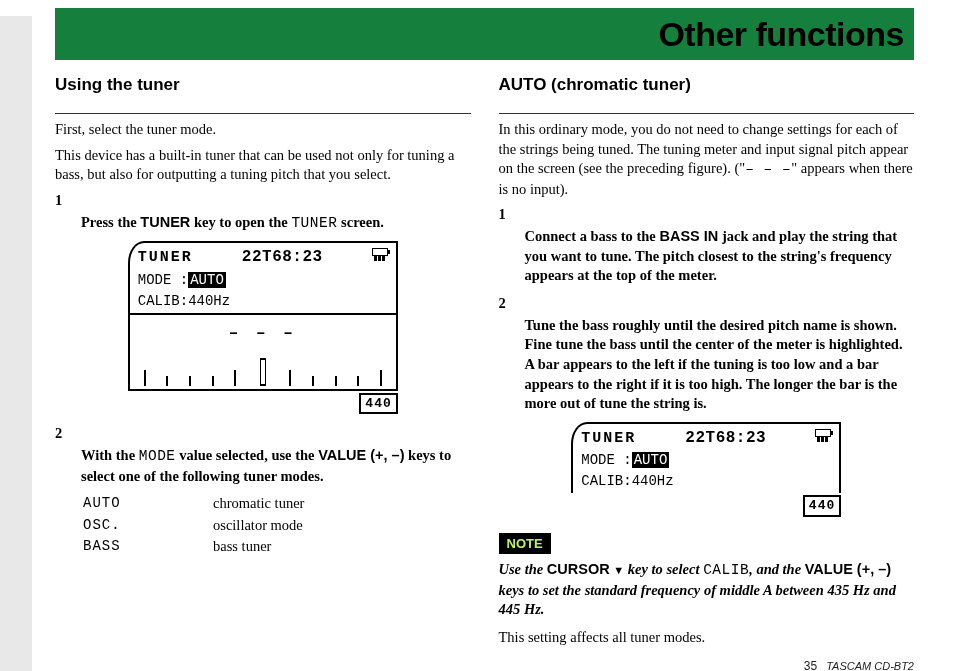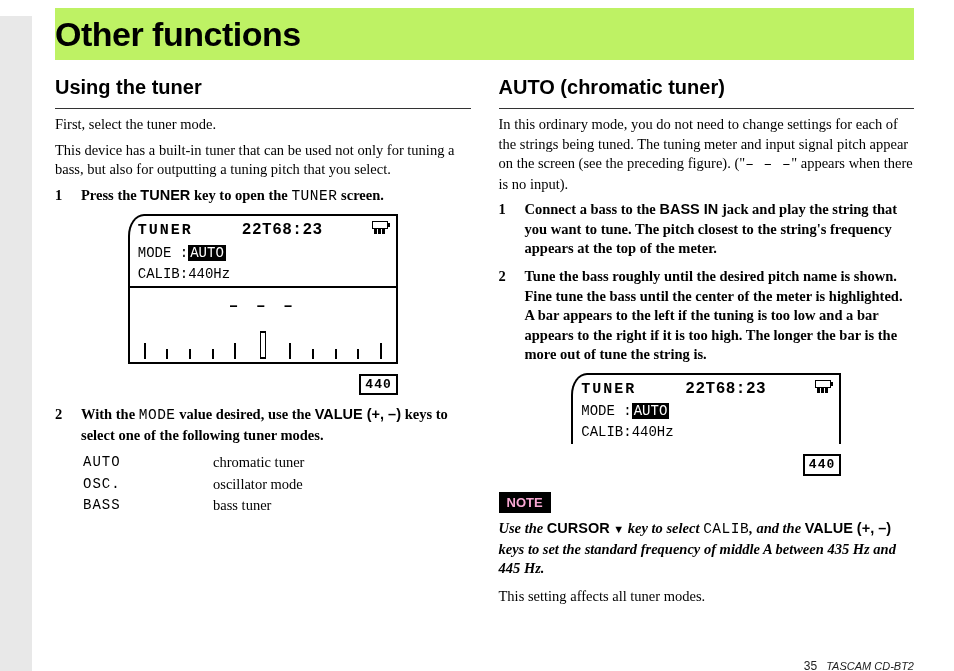--- a/index.html
+++ b/index.html
@@ -1,27 +1,27 @@
 <!DOCTYPE html>
 <html><head>
 <meta charset="utf-8">
 <style>
   * { box-sizing: border-box; margin: 0; padding: 0; }
   html, body { width: 954px; height: 671px; background: #fff; font-family: Georgia, 'Times New Roman', serif; color: #000; }
   .page { position: relative; width: 954px; height: 671px; padding: 0 40px 0 55px; }
   .tab { position: absolute; left: 0; top: 8px; width: 32px; height: 655px; background: #e8e8e8; }
-  .header-bar { height: 52px; background: #bef264; margin: 8px 0 14px 0; display: flex; align-items: center; padding-right: 10px; }
+  .header-bar { height: 52px; background: #15803d; margin: 8px 0 14px 0; display: flex; align-items: center; justify-content: flex-end; padding-right: 10px; }
   .header-title { font-family: Arial, Helvetica, sans-serif; font-weight: 900; font-size: 34px; color: #000; letter-spacing: -0.5px; }
   .columns { display: flex; gap: 28px; }
   .col { flex: 1; font-size: 14.5px; line-height: 1.35; }
-  .section-title { font-family: Arial, Helvetica, sans-serif; font-weight: 800; font-size: 20px; margin-bottom: 6px; border-bottom: 1.5px solid #333; padding-bottom: 7px; }
+  .section-title { font-family: Arial, Helvetica, sans-serif; font-weight: 800; font-size: 17px; margin-bottom: 6px; border-bottom: 1.5px solid #333; padding-bottom: 16px; }
   .para { margin-bottom: 6px; }
   .step { display: flex; margin-bottom: 8px; }
   .step-num { width: 26px; flex: none; font-weight: bold; font-family: Georgia, serif; }
-  .step-body { flex: 1; font-weight: bold; font-family: Georgia, serif; }
+  .step-body { flex: 1; font-weight: bold; font-family: Georgia, serif; margin-top: 22px; }
   .mono { font-family: 'Courier New', monospace; font-weight: normal; letter-spacing: 0.5px; }
   .sans-b { font-family: Arial, Helvetica, sans-serif; font-weight: bold; }
   .lcd-wrap { display: flex; justify-content: center; margin: 8px 0 10px 0; }
   .lcd { width: 270px; }
   .lcd-top { border: 2px solid #000; border-bottom: none; border-top-left-radius: 16px 22px; padding: 4px 8px 2px 8px; font-family: 'Courier New', monospace; }
   .lcd-row1 { display: flex; align-items: baseline; justify-content: space-between; font-size: 13px; font-weight: bold; }
   .lcd-tuner { letter-spacing: 2px; font-size: 15px; }
   .lcd-time { font-size: 16px; letter-spacing: 0.5px; }
   .lcd-batt { display: inline-block; width: 16px; height: 8px; border: 1.3px solid #000; position: relative; }
   .lcd-batt::after { content: ''; position: absolute; right: -3px; top: 1px; width: 2px; height: 4px; background: #000; }
@@ -31,27 +31,27 @@
   .lcd-meter { border: 2px solid #000; height: 78px; position: relative; }
   .meter-ticks { position: absolute; left: 0; right: 0; top: 43px; height: 28px; display:flex; justify-content: space-between; padding: 0 14px; }
   .tick { width: 2px; background: #000; }
   .tick.sh { height: 10px; align-self: flex-end; }
   .tick.md { height: 16px; align-self: flex-end; }
   .tick.ctr { width: 12px; height: 28px; border: 2px solid #000; background: #fff; align-self: flex-end; transform: scaleX(0.5); }
   .meter-center-text { position:absolute; left:50%; top:8px; transform:translateX(-50%); font-family:'Courier New',monospace; font-size:16px; font-weight:bold; letter-spacing:4px; }
   .meter-pitch { position:absolute; left:50%; top:3px; transform:translateX(-50%); font-family:'Courier New',monospace; font-size:20px; font-weight:bold; }
   .meter-pitch sub { font-size: 12px; vertical-align: baseline; }
   .meter-bar { position:absolute; top:28px; height:10px; background:#000; }
-  .lcd-440 { text-align:right; margin-top:10px;text-decoration:underline; }
+  .lcd-440 { text-align:right; margin-top:2px;text-decoration:underline; }
   .lcd-440 span { display:inline-block; border:2px solid #000; font-family:'Courier New',monospace; font-size:13px; font-weight:bold; padding:0 4px; letter-spacing:1px; }
   .mode-table { margin: 4px 0 6px 28px; }
   .mode-row { display: flex; margin-bottom: 2px; }
   .mode-key { width: 130px; font-family: 'Courier New', monospace; letter-spacing: 1px; font-size: 14px; }
   .mode-val { font-family: Georgia, serif; }
-  .note-label { display: inline-block; background: #000; color: #f9a8d4; font-family: Arial, Helvetica, sans-serif; font-weight: bold; font-size: 13px; padding: 2px 8px; margin: 6px 0 6px 0; }
+  .note-label { display: inline-block; background: #000; color: #bef264; font-family: Arial, Helvetica, sans-serif; font-weight: bold; font-size: 13px; padding: 2px 8px; margin: 6px 0 6px 0; }
   .note-text { font-style: italic; font-weight: bold; font-family: Georgia, serif; margin-bottom: 8px; }
   .footer { position: absolute; right: 40px; bottom: 6px; font-size: 11px; font-family: Arial, Helvetica, sans-serif; font-style: italic; color: #222; }
   .footer .pg { font-style: normal; font-weight: normal; font-size: 12px; margin-right: 6px; }
   .down-arrow::before { content: "▼"; font-style: normal; font-size: 11px; }
 </style>
 </head>
 <body>
 
 <div class="page">
   <div class="tab"></div>
@@ -103,21 +103,21 @@
                 <div class="tick md"></div>
             </div>
           </div>
           <div class="lcd-440"><span>440</span></div>
         </div>
       </div>
 
       <div class="step">
         <div class="step-num">2</div>
         <div class="step-body">
-          <span>With the </span><span class="mono">MODE</span><span> value desired, use the </span><span class="sans-b">VALUE (+, –)</span><span> keys to select one of the following tuner modes.</span>
+          <span>With the </span><span class="mono">MODE</span><span> value selected, use the </span><span class="sans-b">VALUE (+, –)</span><span> keys to select one of the following tuner modes.</span>
         </div>
       </div>
 
       <div class="mode-table">
         <div class="mode-row">
             <div class="mode-key">AUTO</div>
             <div class="mode-val">chromatic tuner</div>
           </div>
         <div class="mode-row">
             <div class="mode-key">OSC.</div>

